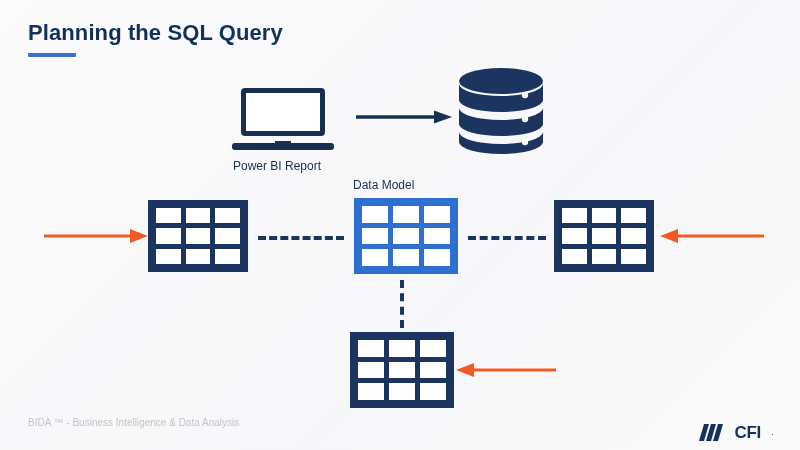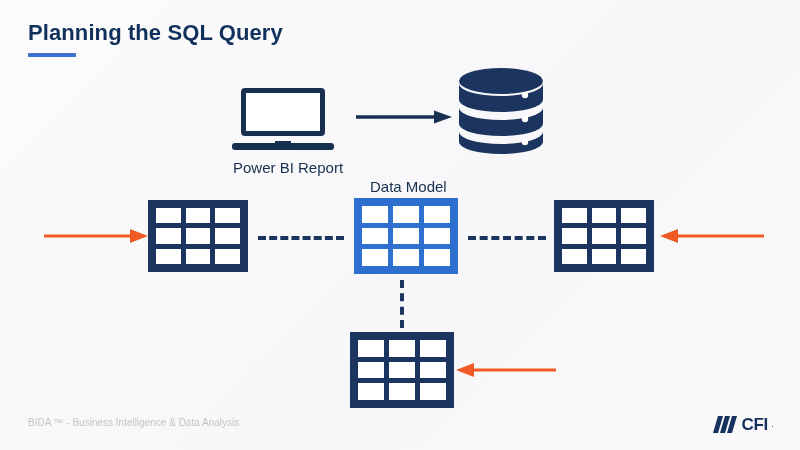--- a/index.html
+++ b/index.html
@@ -38,21 +38,21 @@
     margin-top: 9px;
     width: 48px;
     height: 4px;
     background: #3B6FD0;
     border-radius: 1px;
   }
 
   
   .label {
     position: absolute;
-    font-size: 15px;
+    font-size: 12px;
     color: #17304F;
     white-space: nowrap;
   }
 
   
   .laptop {
     position: absolute;
     left: 232px;
     top: 88px;
     width: 102px;
@@ -153,24 +153,24 @@
     position: absolute;
     left: 28px;
     bottom: 22px;
     font-size: 10px;
     color: #C3C4C8;
     white-space: nowrap;
   }
   .footer-logo {
     position: absolute;
     right: 26px;
-    bottom: 17px;
+    bottom: 9px;
     display: flex;
     align-items: center;
-    gap: 3px;
+    gap: 10px;
   }
   .logo-word {
     font-size: 17px;
     font-weight: bold;
     color: #15325E;
     letter-spacing: -0.3px;
     line-height: 1;
   }
   .logo-dot {
     font-size: 9px;
@@ -210,21 +210,21 @@
         <circle cx="66" cy="76" r="3.2" fill="#FFFFFF"></circle>
         <path d="M0,42 L0,58 A42,12 0 0 0 84,58 L84,42 A42,12 0 0 1 0,42 Z"></path>
         <circle cx="66" cy="53" r="3.2" fill="#FFFFFF"></circle>
         <path d="M0,18 L0,34 A42,12 0 0 0 84,34 L84,18 A42,12 0 0 1 0,18 Z"></path>
         <circle cx="66" cy="29" r="3.2" fill="#FFFFFF"></circle>
         <ellipse cx="42" cy="15" rx="42" ry="13"></ellipse>
       </g>
     </svg>
   </div>
 
-  <div class="label" style="left:370px; top:178px;">Data Model</div>
+  <div class="label" style="left:353px; top:178px;">Data Model</div>
 
   <div class="tbl tbl-navy" id="tbl-left">
     <div class="cell"></div>
     <div class="cell"></div>
     <div class="cell"></div>
     <div class="cell"></div>
     <div class="cell"></div>
     <div class="cell"></div>
     <div class="cell"></div>
     <div class="cell"></div>

